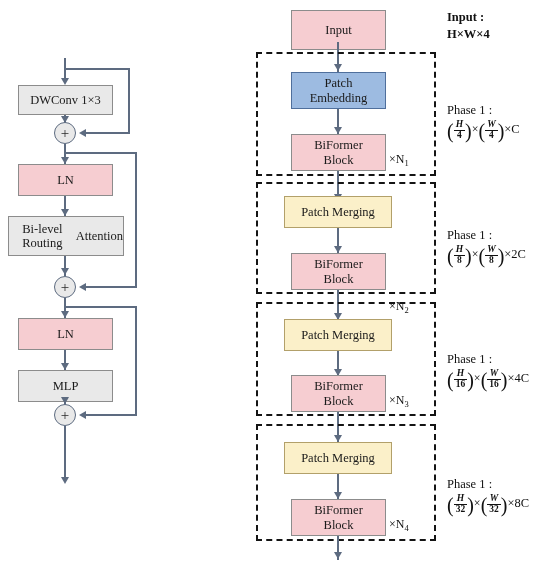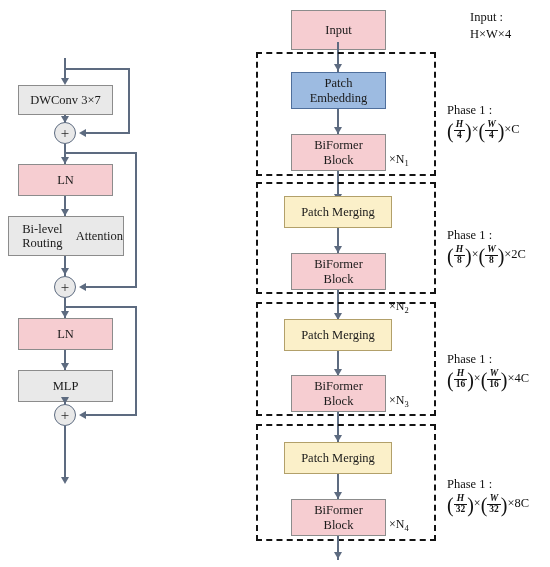--- a/index.html
+++ b/index.html
@@ -147,21 +147,21 @@
 
   <div class="vline" style="left:64px; top:58px; height:22px;"></div>
   <div class="arrow-down" style="left:60.5px; top:78px;"></div>
 
   <div class="hline" style="left:64px; top:68px; width:66px;"></div>
   <div class="vline" style="left:128px; top:68px; height:65px;"></div>
   <div class="hline" style="left:84px; top:132px; width:46px;"></div>
   <div class="arrow-left" style="left:79px; top:128.5px;"></div>
 
   <div class="node fill-gray" style="left:18px; top:85px; width:95px; height:30px;">
-    <span>DWConv 3×7</span>
+    <span>DWConv 1×3</span>
   </div>
 
   <div class="vline" style="left:64px; top:115px; height:8px;"></div>
   <div class="arrow-down" style="left:60.5px; top:116px;"></div>
 
   <div class="plus" style="left:54px; top:122px;">
     <span>+</span>
   </div>
 
   <div class="vline" style="left:64px; top:144px; height:22px;"></div>
@@ -304,21 +304,21 @@
     <span>Block</span>
   </div>
   <div class="mult-label" style="left:389px; top:517px;">
     <span>×N</span><sub>4</sub>
   </div>
 
   <div class="vline" style="left:337px; top:536px; height:24px;"></div>
   <div class="arrow-down" style="left:333.5px; top:552px;"></div>
 </div>
 
-<div class="annot" style="left:470px; top:10px;">
+<div class="annot" style="left:447px; top:10px;font-weight:bold;">
   <span class="ln1">Input :</span>
   <span class="ln2">H×W×4</span>
 </div>
 
 <div class="annot" style="left:447px; top:103px;">
   <span class="ln1">Phase 1 :</span>
   <span class="ln2"><span class="paren">(</span><span class="frac"><span class="num">H</span><span class="den">4</span></span><span class="paren">)</span><span class="times">×</span><span class="paren">(</span><span class="frac"><span class="num">W</span><span class="den">4</span></span><span class="paren">)</span><span class="dimtail">×C</span></span>
 </div>
 
 <div class="annot" style="left:447px; top:228px;">

